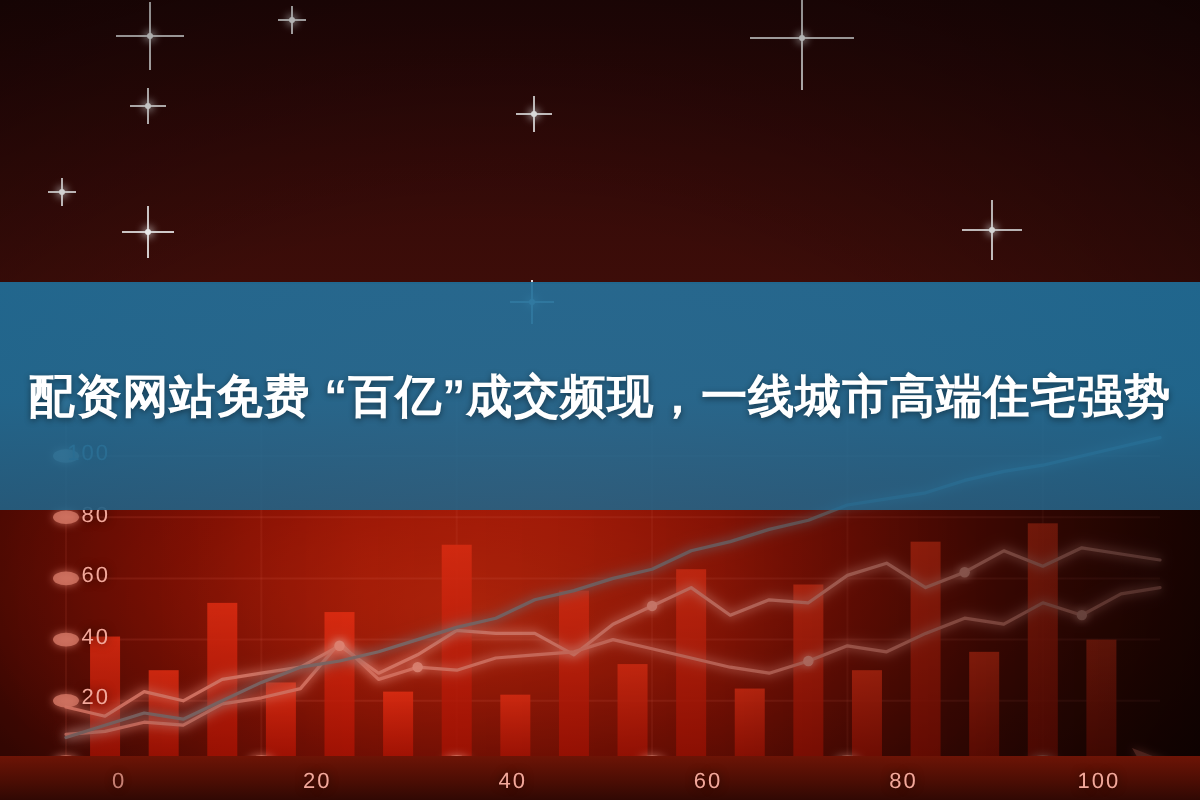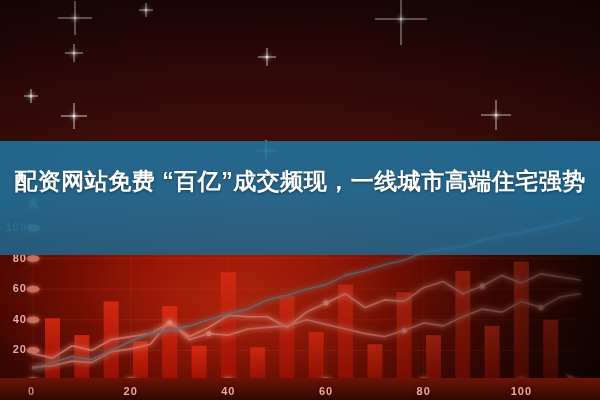--- a/index.html
+++ b/index.html
@@ -48,44 +48,45 @@
   
   #chart{position:absolute;left:0;top:0;width:600px;height:400px;}
 
   
   .title-band{
     position:absolute;left:0;top:141px;width:600px;height:114px;
     background:linear-gradient(180deg,#1f6e99 0%,#1e6c96 50%,#215f83 100%);
     opacity:.92;
   }
   .title-text{
-    position:absolute;left:0;top:124px;width:600px;height:114px;
+    position:absolute;left:0;top:141px;width:600px;height:114px;
     display:flex;align-items:center;justify-content:center;
     color:#ffffff;font-size:23px;font-weight:bold;line-height:36px;
     text-align:center;letter-spacing:.5px;
     padding:0 8px;box-sizing:border-box;
     text-shadow:0 1px 3px rgba(0,0,0,.45);
   }
 
   
   .red-wash{
     position:absolute;left:0;top:255px;width:600px;height:145px;
     background:linear-gradient(90deg,
       rgba(176,32,8,.62) 0%,
       rgba(196,40,10,.58) 30%,
       rgba(150,26,6,.62) 60%,
       rgba(74,14,4,.74) 85%,
       rgba(48,9,3,.80) 100%);
     mix-blend-mode:multiply;
   }
 
   .axis-label{
-    position:absolute;color:#f2a79a;font-size:11px;font-weight:bold;
+    position:absolute;color:#f2a79a;font-size:11px;font-weight:normal;
     letter-spacing:1px;text-shadow:0 0 4px rgba(0,0,0,.6);
     white-space:nowrap;
+    margin-left:28px;
   }
   .axis-label.blue{color:#9dc4d8;}
   .axis-label.y{text-align:right;}
 </style>
 </head>
 <body>
 
 <div id="stage">
 
   <div class="bg-base"></div>

